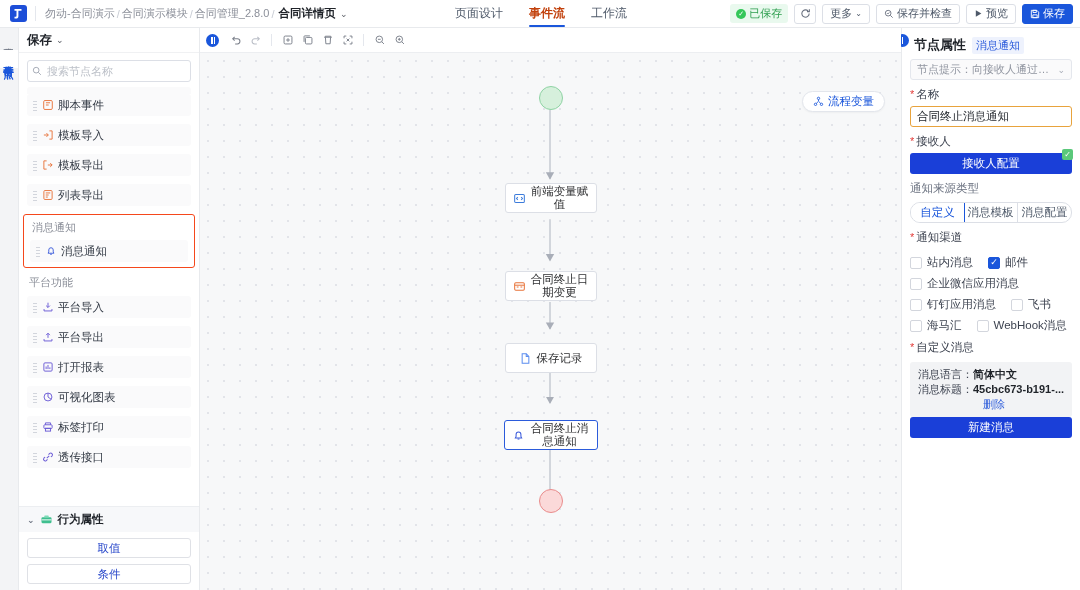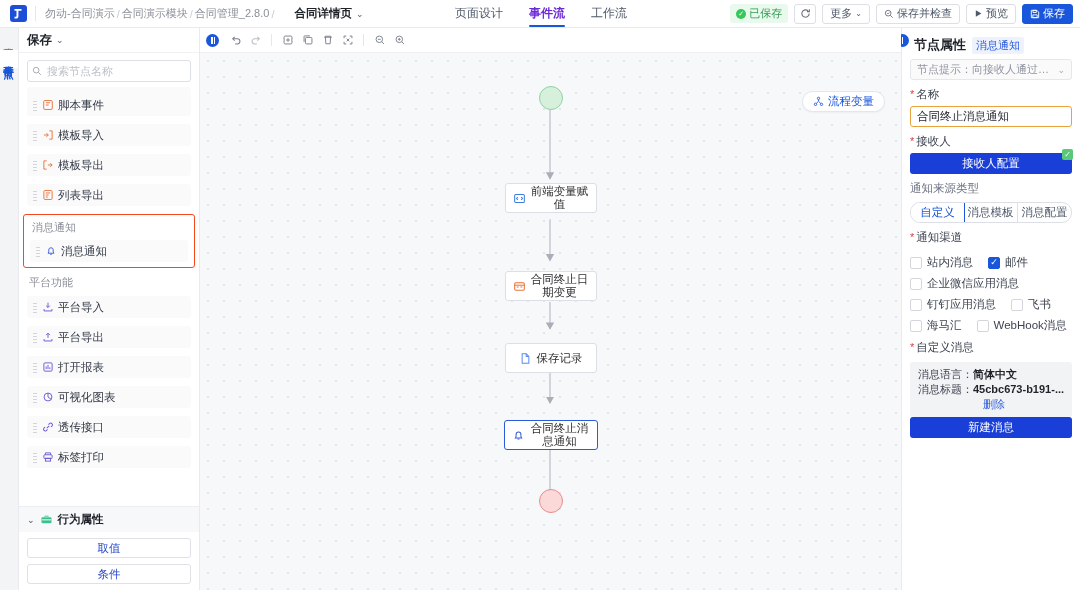--- a/index.html
+++ b/index.html
@@ -24,32 +24,32 @@
   }
   .logo {
     width: 20px; height: 20px; flex: 0 0 20px;
     display: flex; align-items: center; justify-content: center;
   }
   .logo svg { display: block; }
   .tb-divider { width: 1px; height: 15px; background: #e4e7ed; margin: 0 9px 0 7px; }
   .breadcrumb { display: flex; align-items: center; font-size: 11px; color: #8b8f99; white-space: nowrap; }
   .bc-seg { color: #8b8f99; }
   .bc-sep { color: #c8ccd4; margin: 0 2px; }
-  .bc-current { color: #1f2329; font-weight: bold; font-size: 11.5px; margin-left: 18px; }
+  .bc-current { color: #1f2329; font-weight: bold; font-size: 11.5px; margin-left: 2px; }
   .bc-caret { color: #5c6068; margin-left: 4px; font-size: 9px; }
 
   .tabs-center {
     position: absolute; left: 455px; top: 0; height: 27px;
     display: flex; align-items: center; gap: 26px;
   }
   .ctab {
     font-size: 12px; color: #4e5969; height: 27px;
     display: flex; align-items: center; position: relative; cursor: pointer;
   }
-  .ctab.active { color: #6d28d9; font-weight: bold; }
+  .ctab.active { color: #c2410c; font-weight: bold; }
   .ctab.active::after {
     content: ""; position: absolute; left: 0; right: 0; bottom: 0;
     height: 2px; background: #1a56db; border-radius: 1px;
   }
 
   .topbar-right {
     margin-left: auto; display: flex; align-items: center; gap: 6px; padding-right: 3px;
   }
   .saved-badge {
     display: flex; align-items: center; gap: 3px;
@@ -520,39 +520,39 @@
                 <path d="M7 7V2.4"></path>
                 <path d="M7 7l3.6 2.6"></path>
             </svg>
           </span>
           <span>可视化图表</span>
         </div>
 
         <div class="nitem">
           <span class="grip"></span>
           <span class="ic">
+            <svg width="12" height="12" viewBox="0 0 14 14" fill="none" stroke="#6b5bd6" stroke-width="1.1">
+              <path d="M4 4.4V2.2h6v2.2"></path>
+                <rect x="2.2" y="4.4" width="9.6" height="4.4" rx="1"></rect>
+                <rect x="4" y="8.4" width="6" height="3.4"></rect>
+            </svg>
+          </span>
+          <span>标签打印</span>
+        </div>
+
+        <div class="nitem">
+          <span class="grip"></span>
+          <span class="ic">
             <svg width="12" height="12" viewBox="0 0 14 14" fill="none" stroke="#6b5bd6" stroke-width="1.2">
               <path d="M5.6 8.4 8.4 5.6"></path>
                 <path d="M7.6 4.2 9 2.8a2 2 0 0 1 2.8 2.8l-1.4 1.4"></path>
               <path d="M6.4 9.8 5 11.2a2 2 0 0 1-2.8-2.8l1.4-1.4"></path>
             </svg>
           </span>
           <span>透传接口</span>
-        </div>
-
-        <div class="nitem">
-          <span class="grip"></span>
-          <span class="ic">
-            <svg width="12" height="12" viewBox="0 0 14 14" fill="none" stroke="#6b5bd6" stroke-width="1.1">
-              <path d="M4 4.4V2.2h6v2.2"></path>
-                <rect x="2.2" y="4.4" width="9.6" height="4.4" rx="1"></rect>
-                <rect x="4" y="8.4" width="6" height="3.4"></rect>
-            </svg>
-          </span>
-          <span>标签打印</span>
         </div>
       </div>
 
       <div class="np-footer">
         <div class="behavior-head">
           <span class="bh-caret">⌄</span>
           <span class="ic">
             <svg width="13" height="13" viewBox="0 0 14 14">
               <rect x="1.6" y="4.6" width="10.8" height="6.4" rx="1.2" fill="#3fbf8f"></rect>
               <rect x="4.6" y="2.6" width="4.8" height="2.2" rx=".8" fill="#7ddcb7"></rect>

